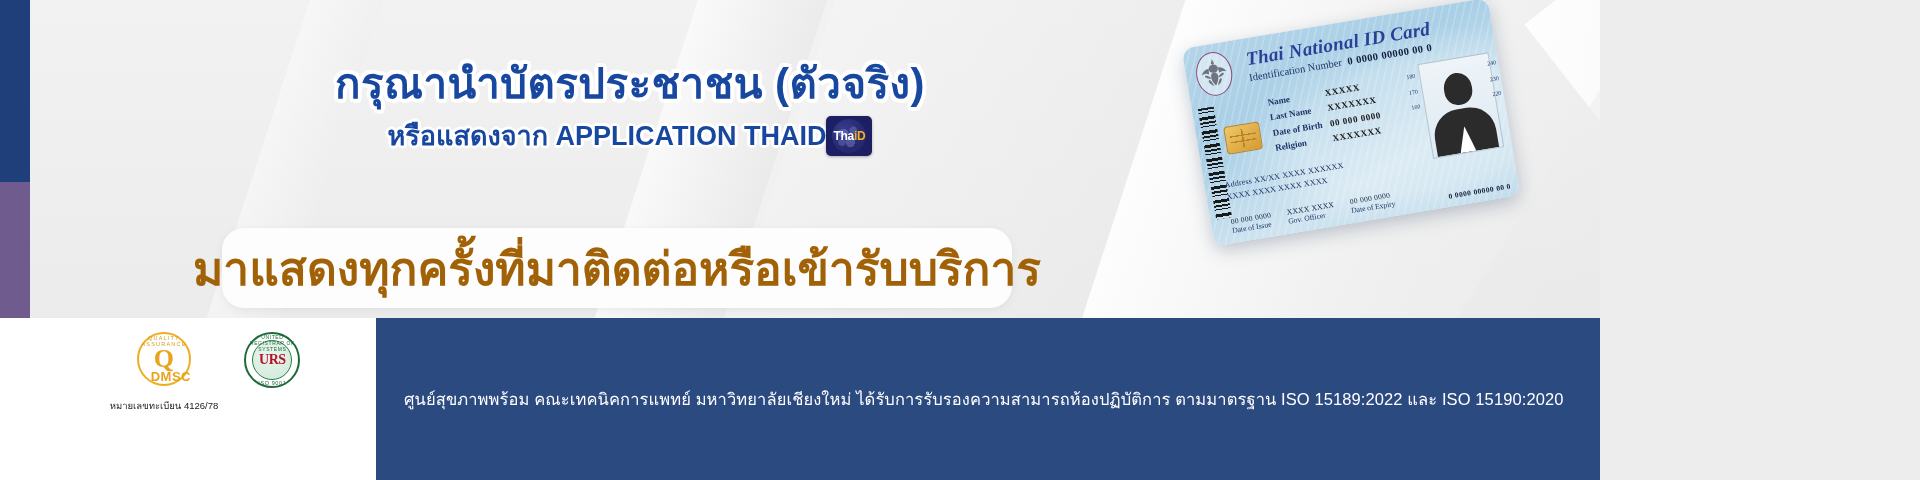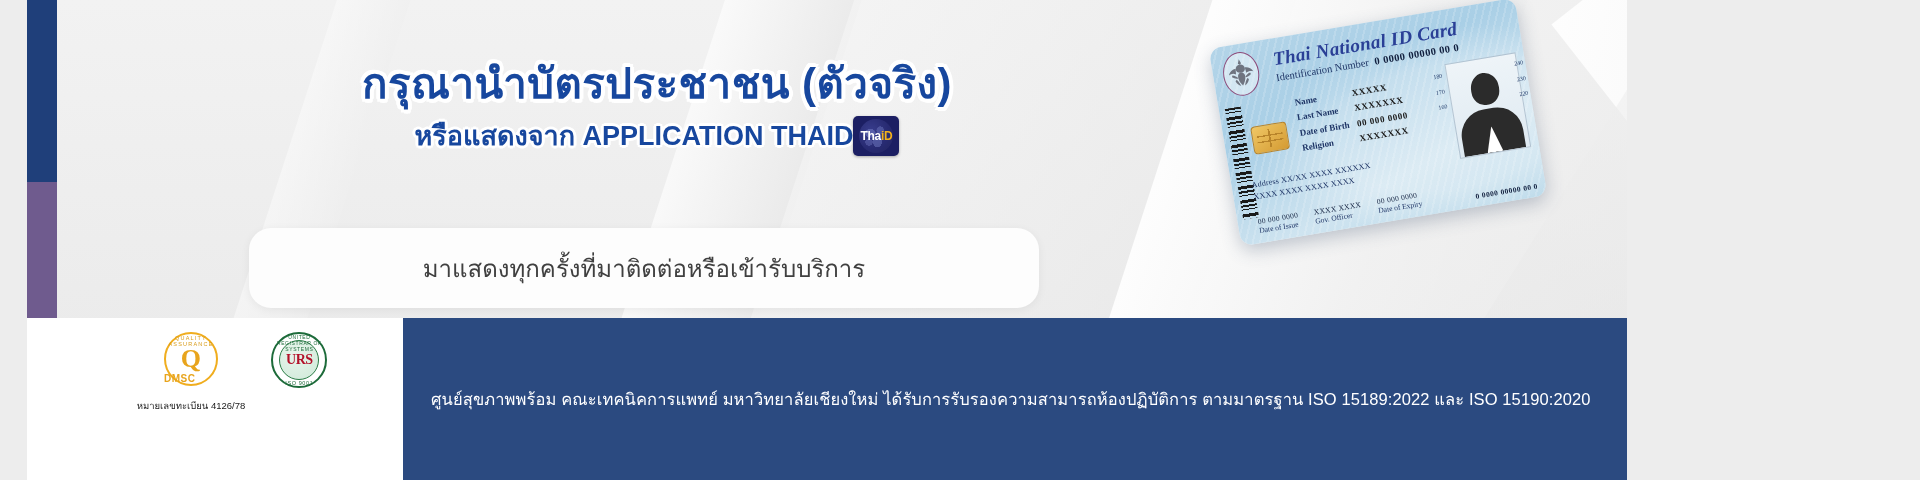--- a/index.html
+++ b/index.html
@@ -2,21 +2,21 @@
 <html><head>
 <meta charset="utf-8">
 <style>
   * { margin:0; padding:0; box-sizing:border-box; }
   html,body { width:1920px; height:480px; overflow:hidden; }
   body {
     font-family:"Liberation Sans", sans-serif;
     background:#ededed;
     position:relative;
   }
-  .stage { position:absolute; inset:0; width:1600px; height:480px; overflow:hidden;margin-left:27px; }
+  .stage { position:absolute; inset:0; width:1600px; height:480px; overflow:hidden; }
 
   
   .bg { position:absolute; inset:0; background:linear-gradient(180deg,#f2f2f2 0%,#ececec 60%,#e8e8e8 100%); }
   .bg-panel { position:absolute; transform-origin:center; }
   .p1 { left:620px; top:-200px; width:130px; height:900px; background:linear-gradient(90deg,#fbfbfb,#e9e9e9); transform:rotate(18deg); opacity:.85; }
   .p2 { left:760px; top:-260px; width:420px; height:1000px; background:linear-gradient(100deg,#f6f6f6,#e6e6e6); transform:rotate(18deg); opacity:.7; }
   .p3 { left:1120px; top:-300px; width:300px; height:1050px; background:linear-gradient(90deg,#ffffff,#ededed); transform:rotate(18deg); opacity:.9; }
   .p4 { left:1350px; top:-320px; width:520px; height:1080px; background:linear-gradient(100deg,#f4f4f4,#e4e4e4); transform:rotate(18deg); opacity:.75; }
   .p5 { left:1640px; top:-160px; width:420px; height:520px; background:linear-gradient(135deg,#ffffff,#e9e9e9); transform:rotate(-38deg); opacity:.9; }
   .p6 { left:1500px; top:120px; width:560px; height:420px; background:linear-gradient(135deg,#f0f0f0,#dedede); transform:rotate(32deg); opacity:.6; }
@@ -74,21 +74,21 @@
   .thaid .txt .a { color:#ffffff; }
   .thaid .txt .b { color:#f5b21a; }
 
   
   .pill {
     position:absolute; left:222px; top:228px; width:790px; height:80px;
     background:#fdfdfd; border-radius:22px;
     display:flex; align-items:center; justify-content:center;
     box-shadow:0 2px 10px rgba(0,0,0,.06);
   }
-  .pill-text { font-size:24px; font-weight:normal; color:#404040; white-space:nowrap; }
+  .pill-text { font-size:46px; font-weight:bold; color:#a16207; white-space:nowrap; }
 
   
   .card-wrap {
     position:absolute; left:1196px; top:22px; width:310px; height:200px;
     transform:rotate(-9.5deg); transform-origin:center;
   }
   .card {
     position:relative; width:310px; height:200px; border-radius:12px;
     background:linear-gradient(160deg,#b3d4e8 0%,#a9cfe6 35%,#cfe4f0 70%,#bcdaea 100%);
     box-shadow:0 6px 18px rgba(60,80,110,.30);
@@ -152,21 +152,21 @@
   .seal-cmu .ring { position:absolute; inset:0; border-radius:50%; border:2px solid #4d7f62; background:#ffffff; }
   .seal-cmu .ring2 { position:absolute; inset:6px; border-radius:50%; border:1.5px solid #6f3d86; background:#7a4b93; }
   .seal-cmu .ring3 { position:absolute; inset:12px; border-radius:50%; background:#8d5aa4; display:flex; align-items:center; justify-content:center; }
   .seal-cmu .fig { width:10px; height:22px; background:#f3eef7; border-radius:4px 4px 2px 2px; }
   .seal-cmu .wing { position:absolute; left:-2px; bottom:2px; width:60px; height:16px; border-radius:50%; background:#1f3f7a; clip-path:polygon(0 40%,18% 0,50% 18%,82% 0,100% 40%,100% 100%,0 100%); opacity:.95; }
 
   .seal-dmsc { width:54px; height:54px; margin:0 auto; position:relative; }
   .seal-dmsc .o { position:absolute; inset:0; border-radius:50%; border:2.5px solid #f0ad1e; }
   .seal-dmsc .q { position:absolute; inset:0; display:flex; align-items:center; justify-content:center; font-family:"Liberation Serif",serif; font-size:26px; font-weight:bold; color:#e8a41c; }
   .seal-dmsc .top { position:absolute; top:3px; left:0; right:0; text-align:center; font-size:5.5px; color:#d89b18; letter-spacing:1.2px; }
-  .seal-dmsc .bot { position:absolute; bottom:2px; left:0; right:0; text-align:left; font-size:10px; font-weight:bold; color:#e8a41c; letter-spacing:.5px; }
+  .seal-dmsc .bot { position:absolute; bottom:2px; left:0; right:0; text-align:right; font-size:13px; font-weight:bold; color:#e8a41c; letter-spacing:.5px; }
 
   .seal-urs { width:56px; height:56px; margin:0 auto; position:relative; }
   .seal-urs .o { position:absolute; inset:0; border-radius:50%; border:2.5px solid #1d6b3a; background:#ffffff; }
   .seal-urs .inner { position:absolute; inset:8px; border-radius:50%; background:radial-gradient(circle at 40% 35%,#e8f5ec,#cfe9d8); border:1px solid #2a7c46; display:flex; align-items:center; justify-content:center; }
   .seal-urs .urs { font-family:"Liberation Serif",serif; font-size:14px; font-weight:bold; color:#b3122a; letter-spacing:-.5px; }
   .seal-urs .top { position:absolute; top:2px; left:0; right:0; text-align:center; font-size:5px; color:#1d6b3a; letter-spacing:.6px; }
   .seal-urs .bot { position:absolute; bottom:2px; left:0; right:0; text-align:center; font-size:5.5px; color:#1d6b3a; letter-spacing:.6px; }
 
   .footer-right { flex:1; background:#2b4a80; display:flex; flex-direction:column; justify-content:center; padding:0 0 0 28px; }
   .footer-right .line { color:#ffffff; font-size:16.5px; line-height:1.62; white-space:nowrap; letter-spacing:.1px; }

